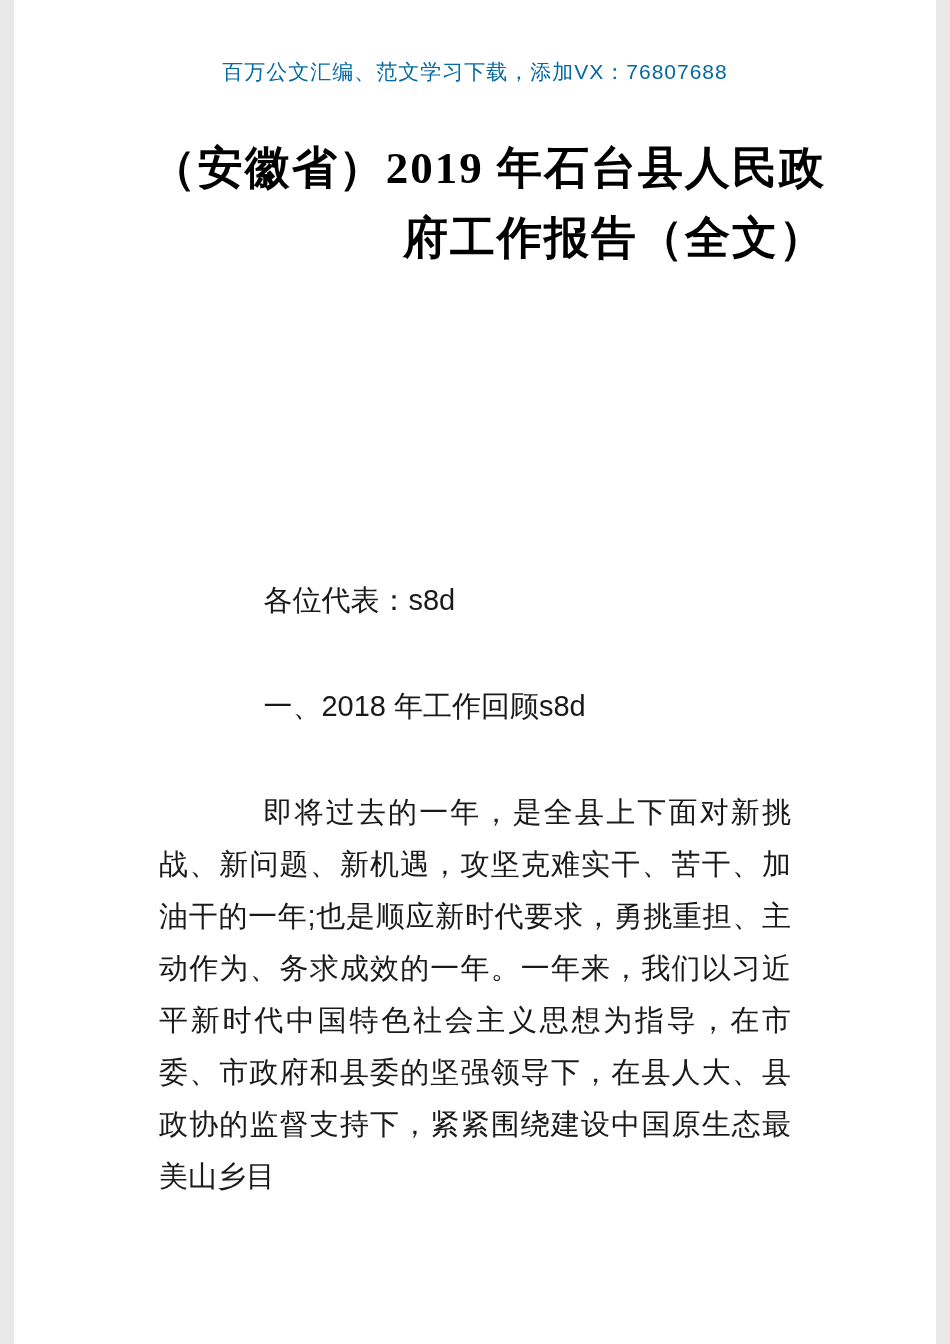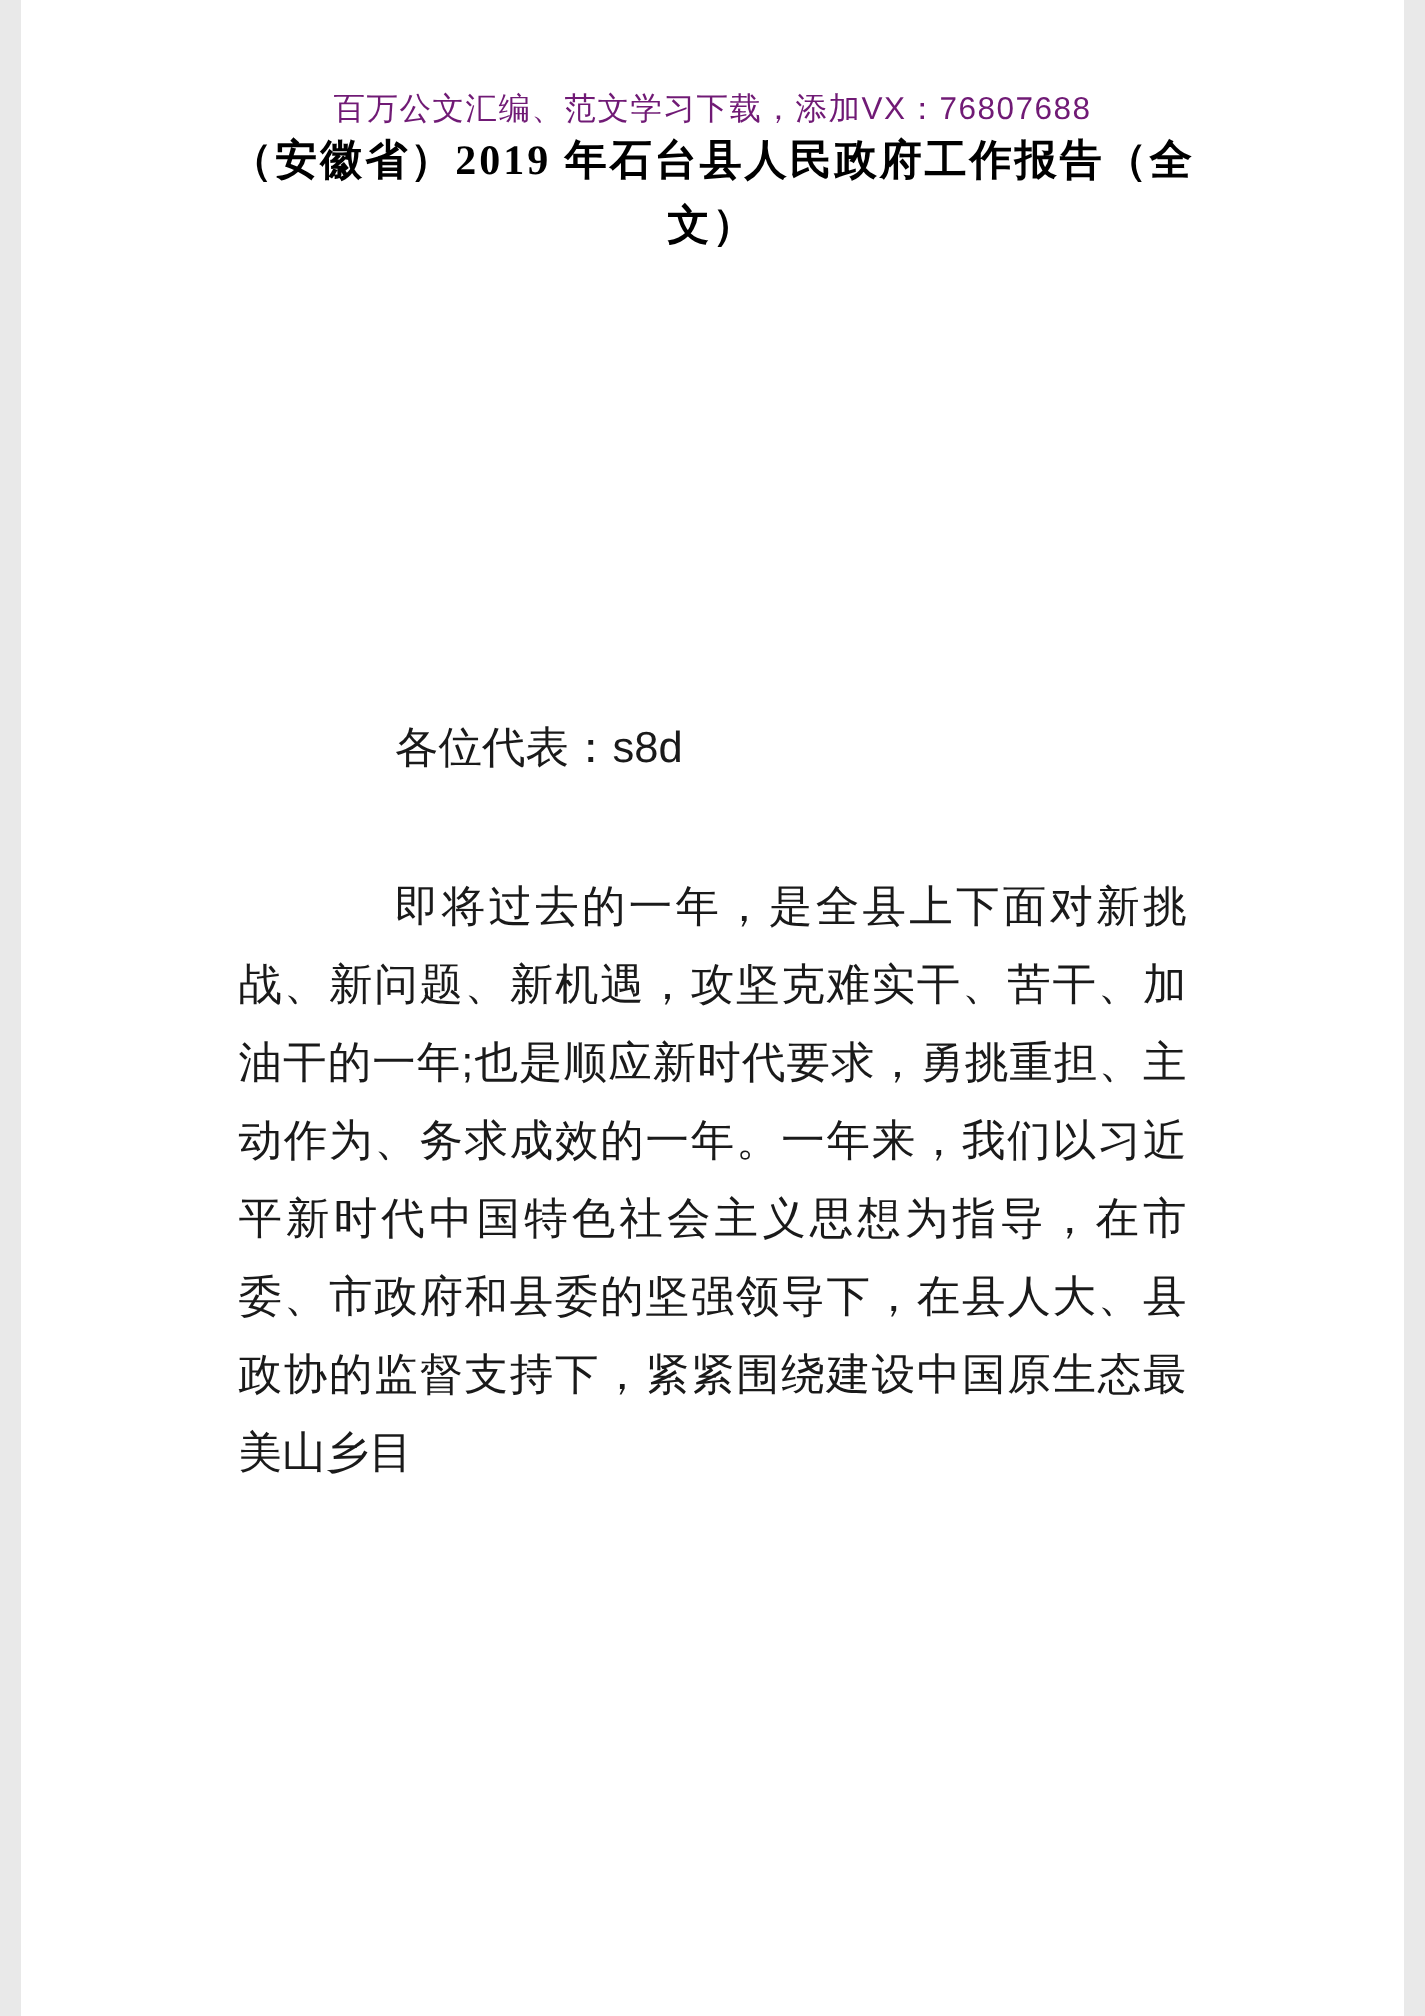--- a/index.html
+++ b/index.html
@@ -21,32 +21,33 @@
   .page {
     width: 922px;
     min-height: 1344px;
     margin: 0 auto;
     background: #ffffff;
     padding-top: 58px;
   }
 
   .header-notice {
     text-align: center;
-    color: #701a75;
+    color: #0369a1;
     font-size: 21px;
     letter-spacing: 1px;
+    margin-bottom: 48px;
   }
 
   .doc-title {
     font-family: "Liberation Serif", "DejaVu Serif", serif;
     font-weight: bold;
     color: #000000;
-    font-size: 28px;
+    font-size: 45px;
     line-height: 1.55;
-    text-align: center;
+    text-align: right;
     padding: 0 110px;
     letter-spacing: 2px;
   }
 
   .title-body-gap {
     height: 300px;
   }
 
   .doc-body {
     padding: 0 145px 60px 145px;
@@ -74,18 +75,19 @@
     <div class="header-notice">百万公文汇编、范文学习下载，添加VX：76807688</div>
 
     <h1 class="doc-title">（安徽省）2019 年石台县人民政府工作报告（全文）</h1>
 
     <div class="title-body-gap"></div>
 
     <div class="doc-body">
       <p>各位代表：s8d</p>
 
 
+      <p>一、2018 年工作回顾s8d</p>
 
       <p>即将过去的一年，是全县上下面对新挑战、新问题、新机遇，攻坚克难实干、苦干、加油干的一年;也是顺应新时代要求，勇挑重担、主动作为、务求成效的一年。一年来，我们以习近平新时代中国特色社会主义思想为指导，在市委、市政府和县委的坚强领导下，在县人大、县政协的监督支持下，紧紧围绕建设中国原生态最美山乡目</p>
     </div>
 
   </div>
 </div>
 
 </body></html>

